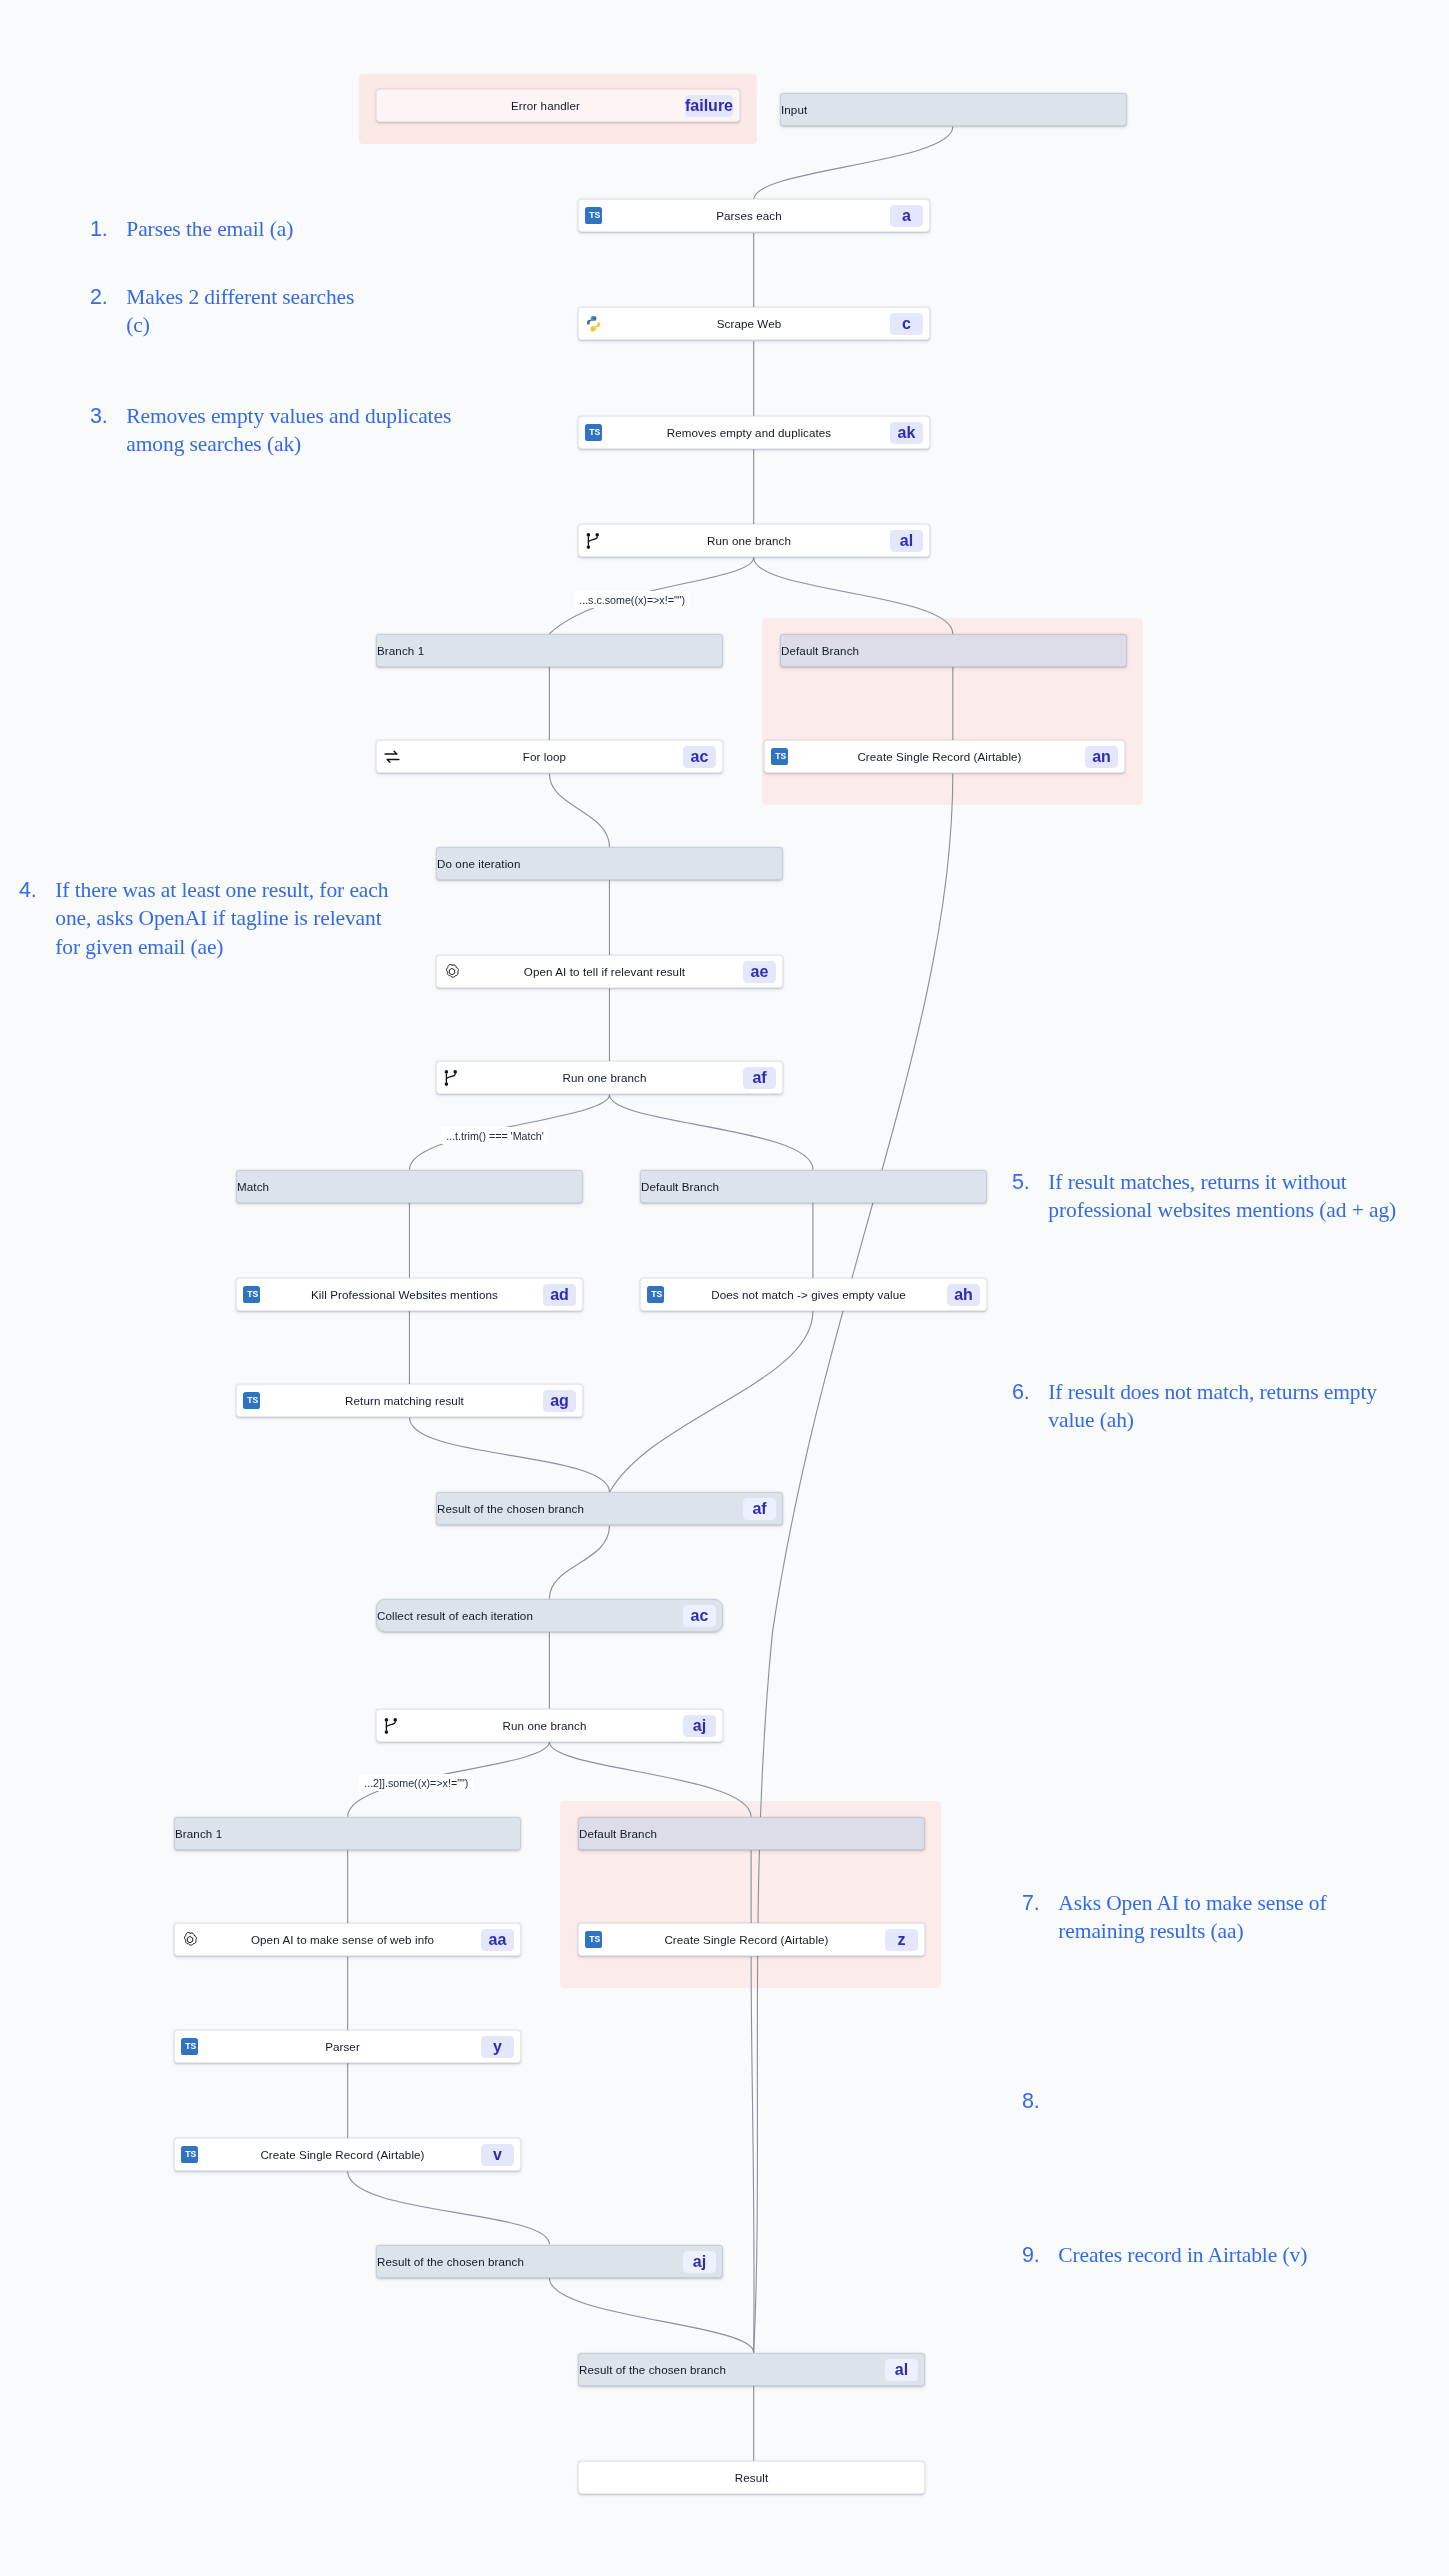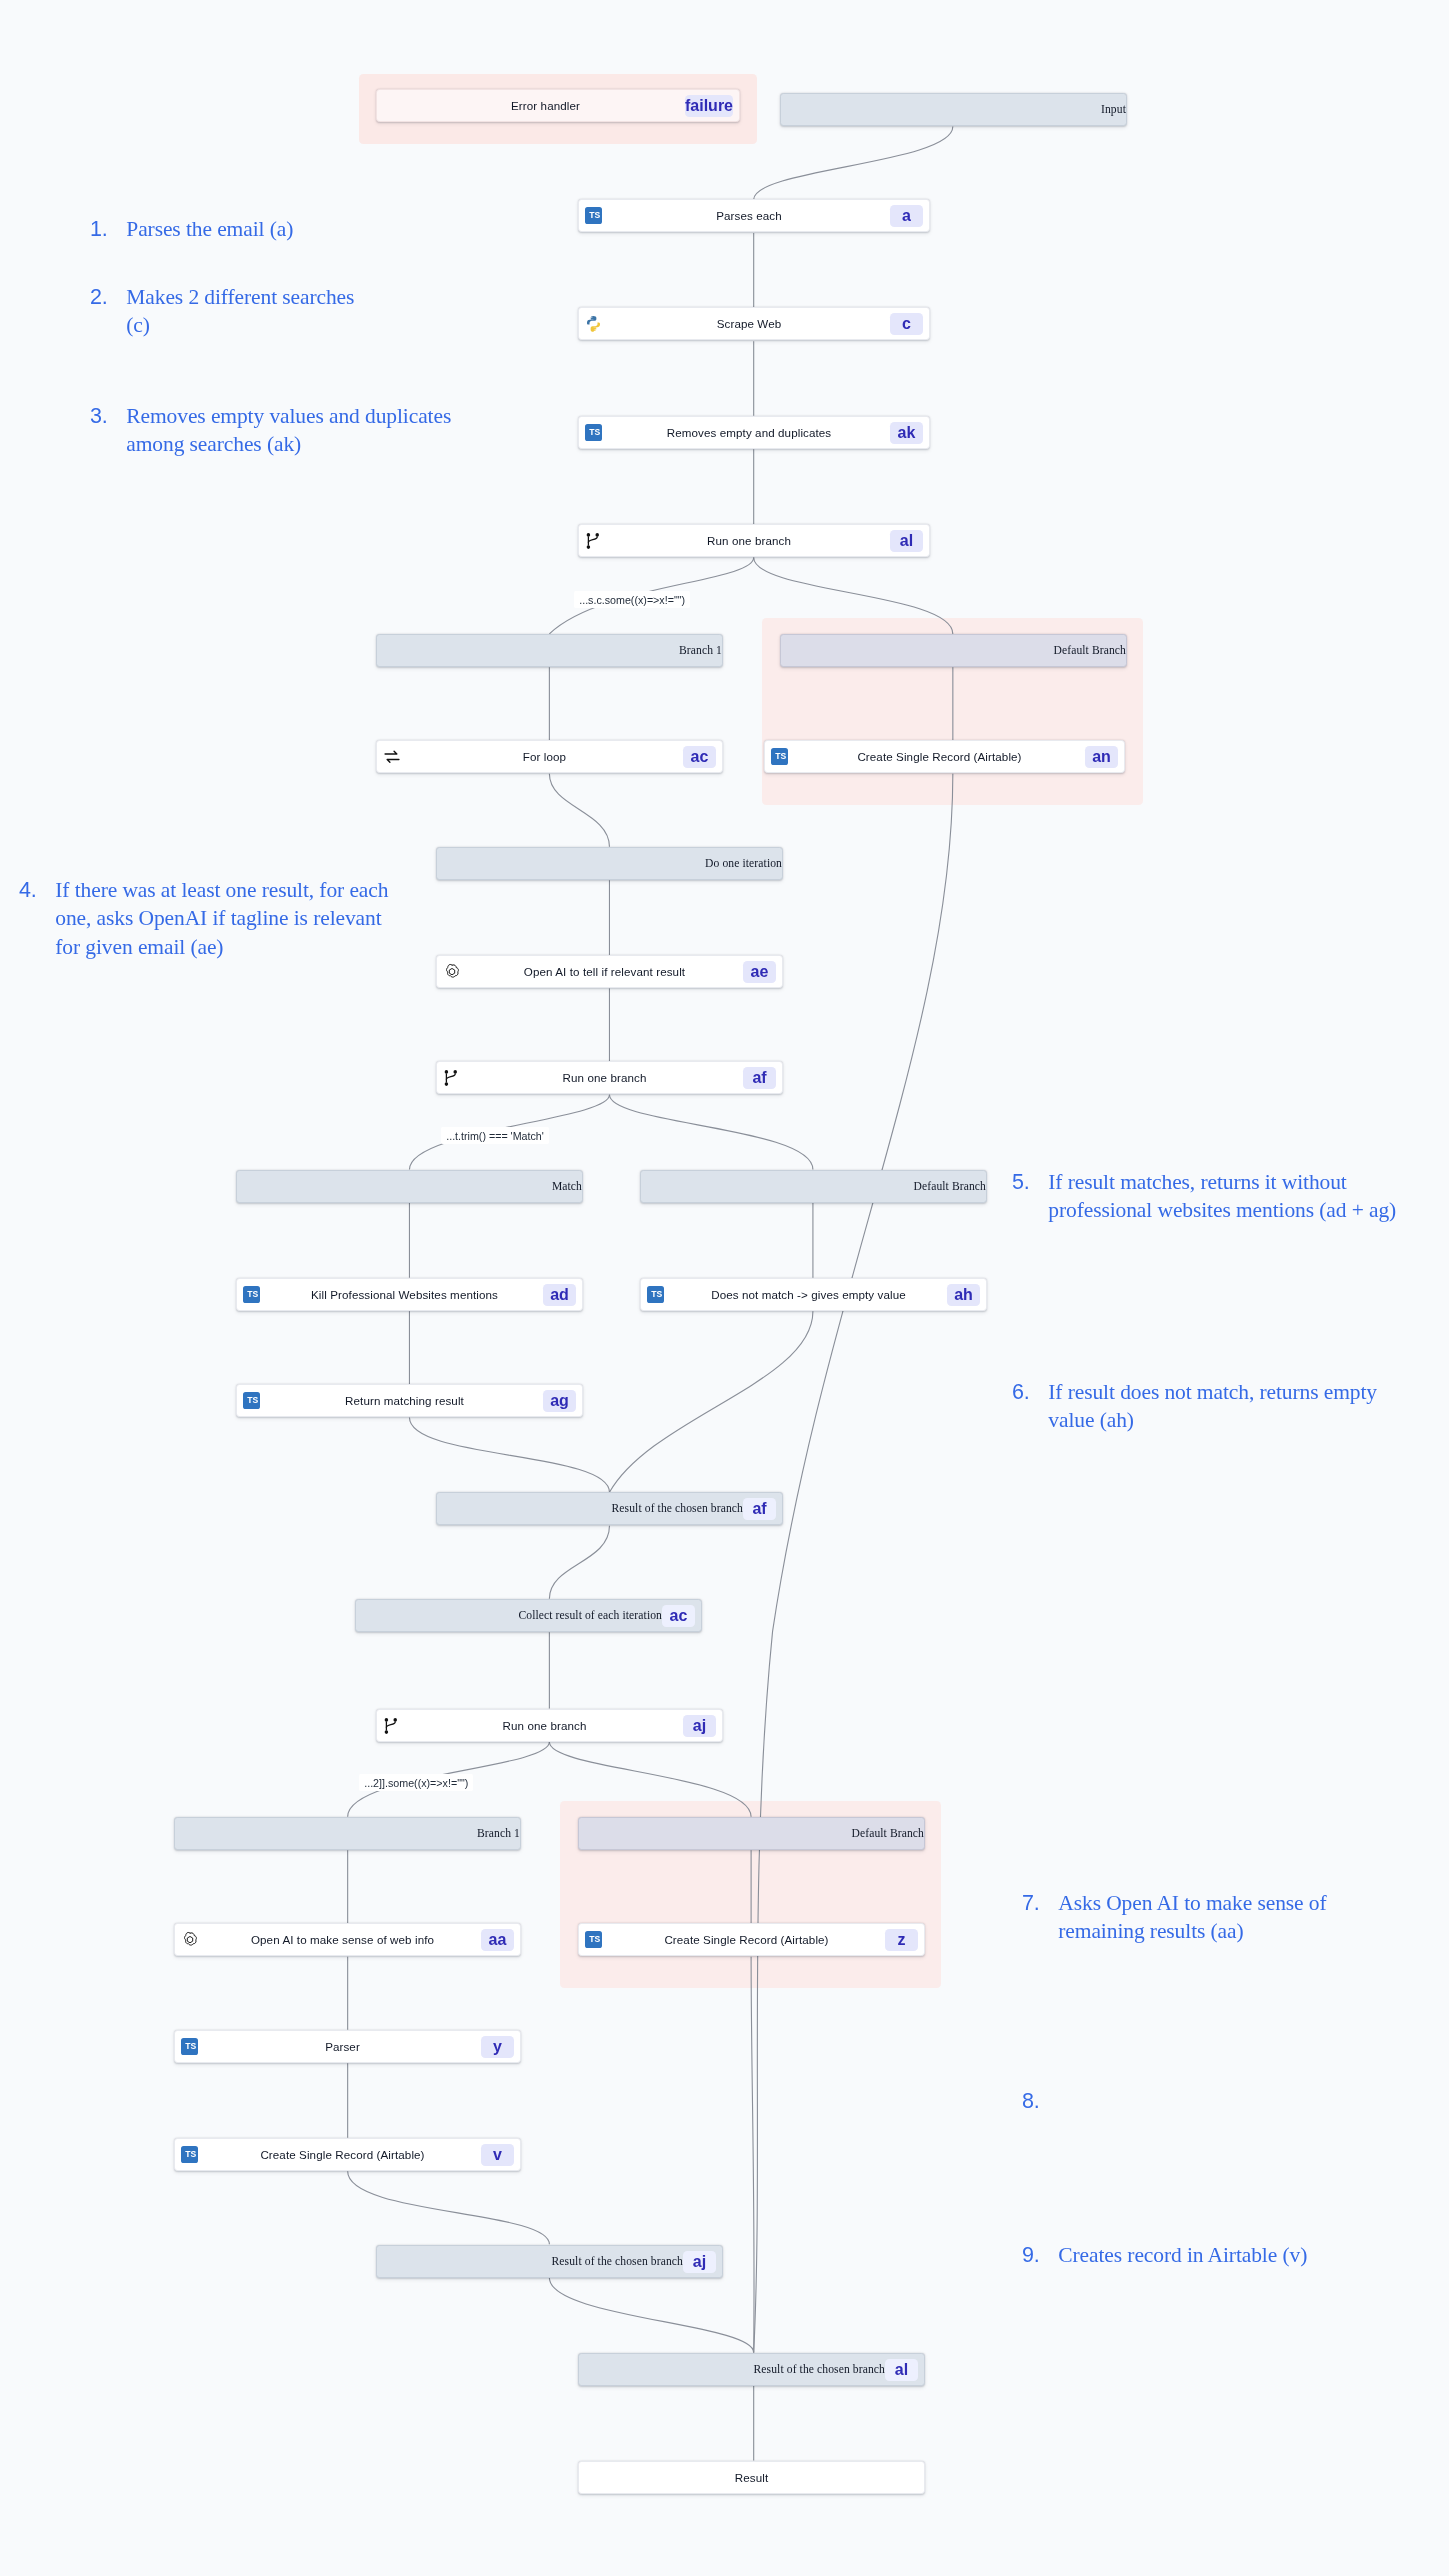--- a/index.html
+++ b/index.html
@@ -50,21 +50,21 @@
   }
 
   
   .node.step { background: #ffffff; border: 0.9px solid #e8eaef; }
   
   .node.sys {
     background: #dce3eb;
     border: 0.9px solid #c7d0da;
     justify-content: center;
   }
-  .node.sys .label { text-align: right; font-family: Liberation Serif, serif; }
+  .node.sys .label { text-align: left; }
   .node.sys .badge { background: #edf0fe; }
   
   .node.sys.lav { background: #dcdde9; border-color: #c6c7d6; }
   
   .node.err { background: #fdf5f5; border: 0.9px solid #f2e3e3; }
   
   .node.plain { background: #ffffff; border: 0.9px solid #e8eaef; justify-content: center; }
 
   
   .group {
@@ -297,21 +297,21 @@
       </span>
     <span class="label">Return matching result</span>
     <span class="badge">ag</span>
   </div>
 
   <div class="node sys" style="left:436px; top:1492px; width:347px;">
     <span class="label">Result of the chosen branch</span>
     <span class="badge">af</span>
   </div>
 
-  <div class="node sys" style="left:355px; top:1599px; width:347px;">
+  <div class="node sys" style="left:376px; top:1599px; width:347px;border-radius:9px;">
     <span class="label">Collect result of each iteration</span>
     <span class="badge">ac</span>
   </div>
 
   <div class="node step" style="left:376px; top:1709px; width:347px;">
     <span class="icon">
       <svg class="br-ico" viewBox="0 0 24 26" fill="none" stroke="#111" stroke-width="1.9" stroke-linecap="round">
         <circle cx="5" cy="4" r="2.6" fill="#111" stroke="none"></circle>
         <circle cx="5" cy="22" r="2.6" fill="#111" stroke="none"></circle>
         <circle cx="18" cy="4" r="2.6" fill="#111" stroke="none"></circle>

